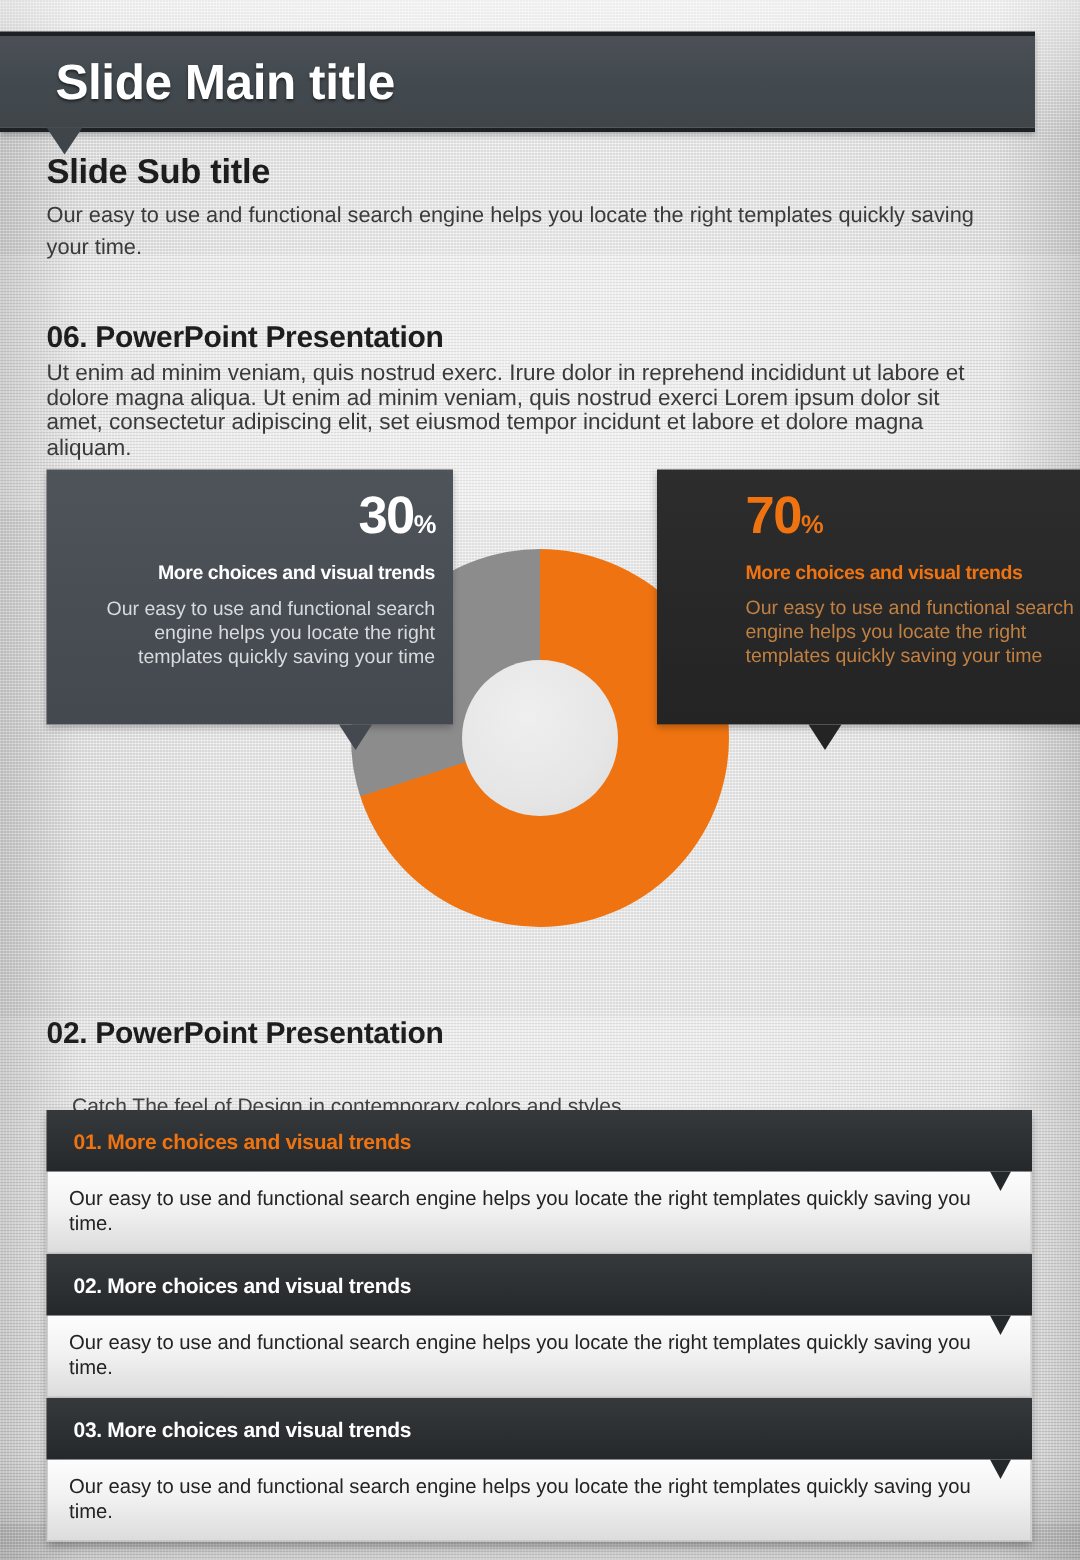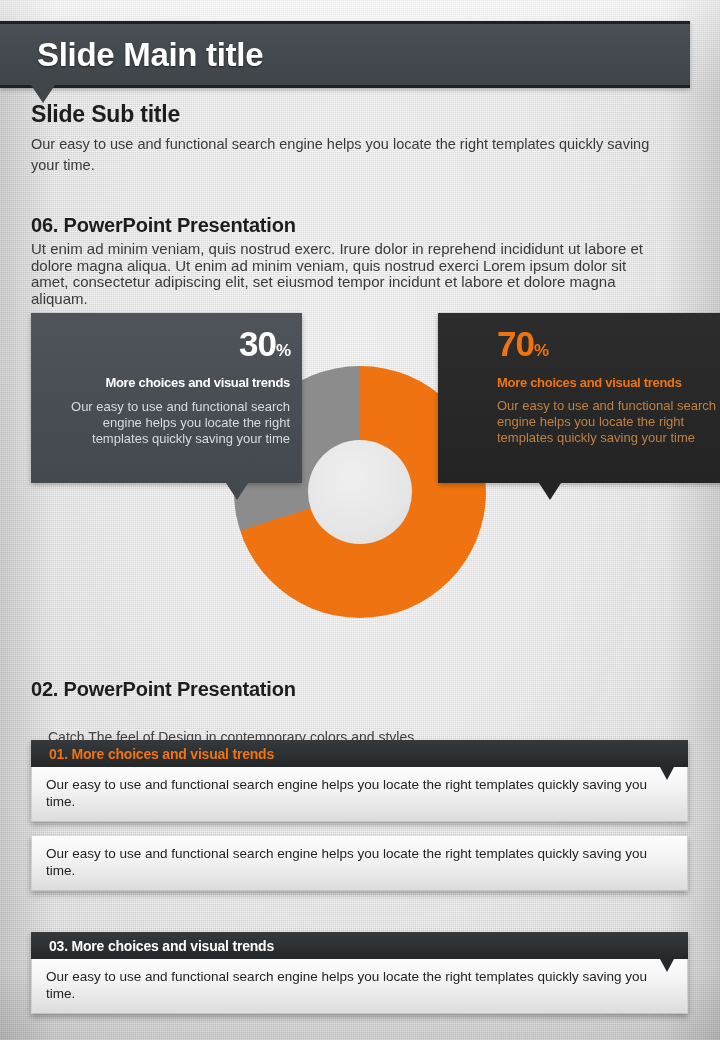--- a/index.html
+++ b/index.html
@@ -112,21 +112,21 @@
     color:#1d1d1d;font-size:20px;font-weight:bold;letter-spacing:-.2px;
   }
   #sec2-body{
     position:absolute;left:48px;top:704px;
     color:#404040;font-size:14px;line-height:18px;margin-top:24px;
   }
 
   
   .row{position:absolute;left:31px;width:657px;box-shadow:0 3px 6px rgba(0,0,0,.30);}
   .row-head{
-    position:relative;height:27px;
+    position:relative;height:41px;
     background:linear-gradient(180deg,#35393c 0%,#2c3033 55%,#25282b 100%);
     padding-left:12px;
   }
   .row-head .hlabel{
     position:absolute;left:18px;top:50%;transform:translateY(-50%);
     font-size:14px;font-weight:bold;letter-spacing:-.2px;white-space:nowrap;
   }
   .row-head .hnotch{
     position:absolute;left:629px;bottom:-13px;width:0;height:0;
     border-left:7px solid transparent;border-right:7px solid transparent;
@@ -188,20 +188,24 @@
 
   <div class="row" id="row-0">
     <div class="row-head">
       <div class="hlabel" style="color:#ef7411">01. More choices and visual trends</div>
       <div class="hnotch"></div>
     </div>
     <div class="row-body">Our easy to use and functional search engine helps  you locate the right templates quickly saving you time.</div>
   </div>
 
   <div class="row" id="row-1">
+    <div class="row-head">
+      <div class="hlabel" style="color:#ffffff">02. More choices and visual trends</div>
+      <div class="hnotch"></div>
+    </div>
     <div class="row-body">Our easy to use and functional search engine helps  you locate the right templates quickly saving you time.</div>
   </div>
 
   <div class="row" id="row-2">
     <div class="row-head">
       <div class="hlabel" style="color:#ffffff">03. More choices and visual trends</div>
       <div class="hnotch"></div>
     </div>
     <div class="row-body">Our easy to use and functional search engine helps  you locate the right templates quickly saving you time.</div>
   </div>

